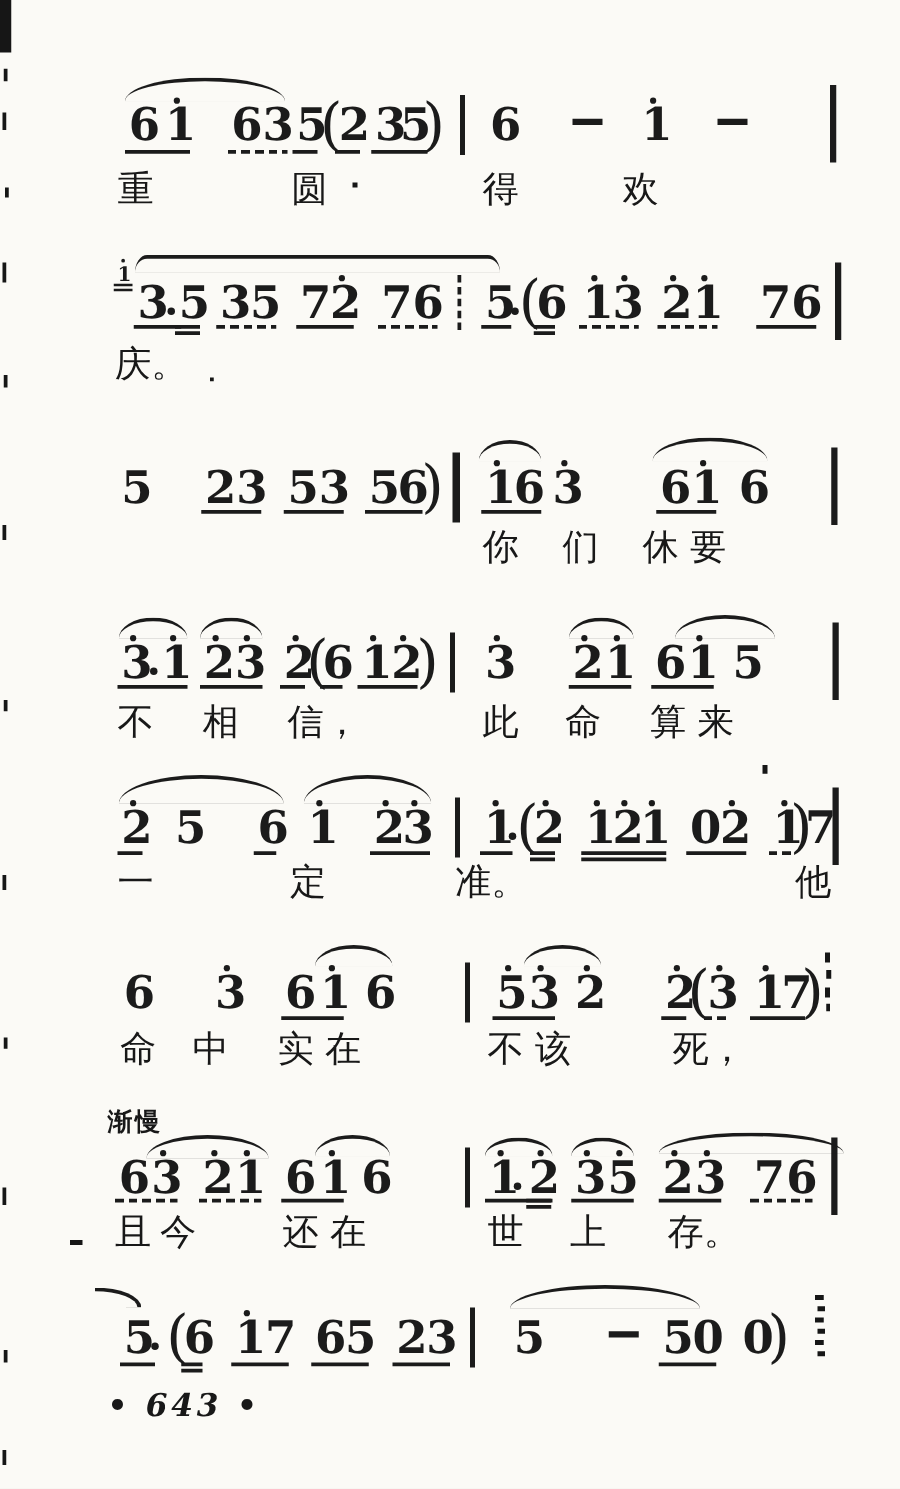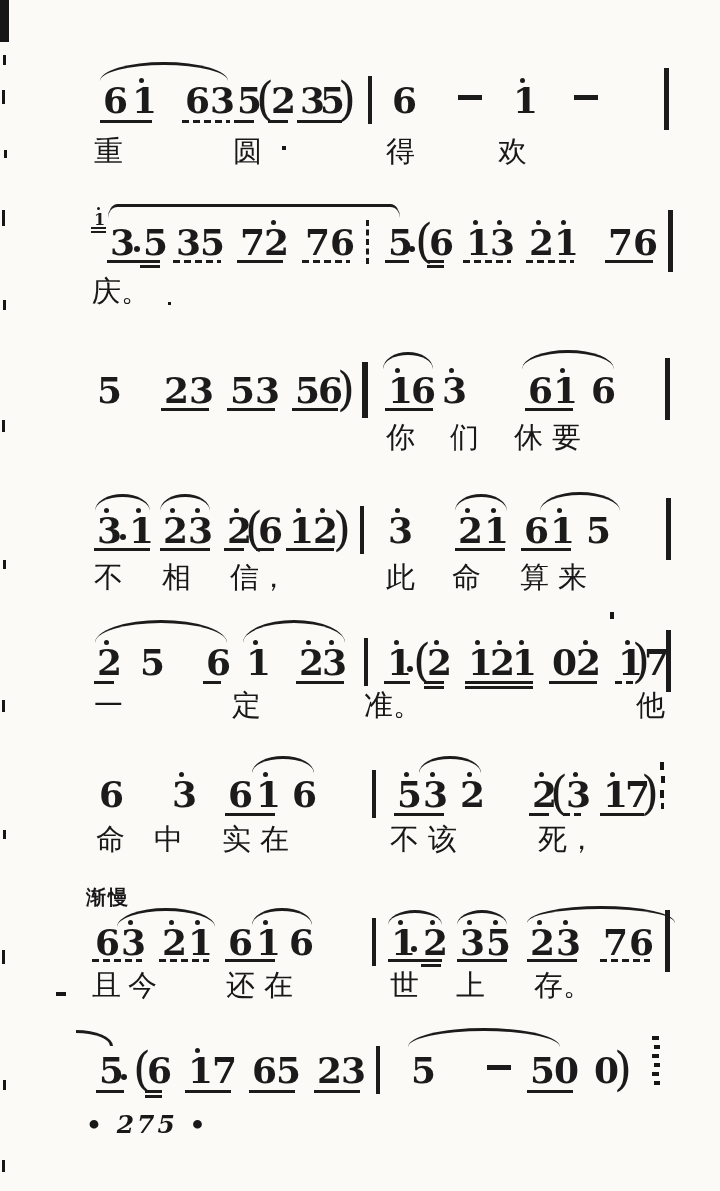--- a/index.html
+++ b/index.html
@@ -403,14 +403,14 @@
       <div class="spot" style="left: 661px; top: 776px; width: 4px; height: 7px;"></div>
       <div class="spot" style="left: 660px; top: 790px; width: 4px; height: 8px;"></div>
       <div class="spot" style="left: 661px; top: 803px; width: 3px; height: 6px;"></div>
       <div class="spot" style="left: 652px; top: 1036px; width: 7px; height: 4px;"></div>
       <div class="spot" style="left: 654px; top: 1045px; width: 6px; height: 4px;"></div>
       <div class="spot" style="left: 652px; top: 1054px; width: 7px; height: 4px;"></div>
       <div class="spot" style="left: 654px; top: 1063px; width: 6px; height: 4px;"></div>
       <div class="spot" style="left: 652px; top: 1072px; width: 7px; height: 4px;"></div>
       <div class="spot" style="left: 654px; top: 1081px; width: 6px; height: 4px;"></div>
     </div>
-  <span class="pageno">• 275 •</span>
+  <span class="pageno">• 643 •</span>
 </div>
 
 </body></html>

